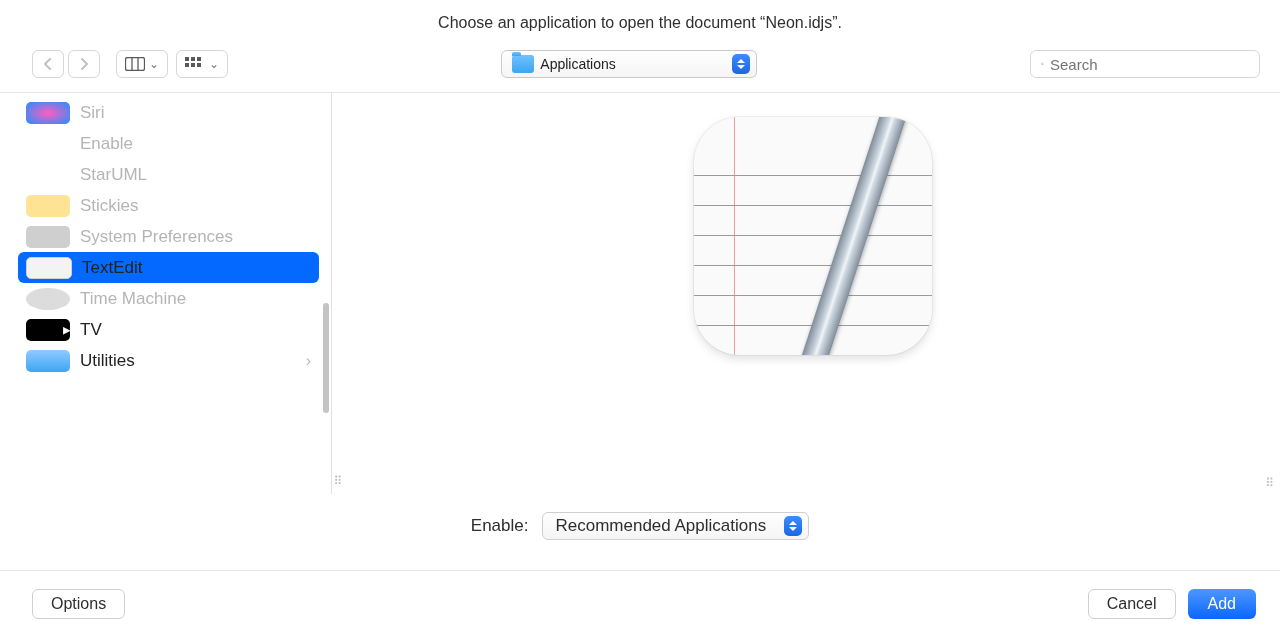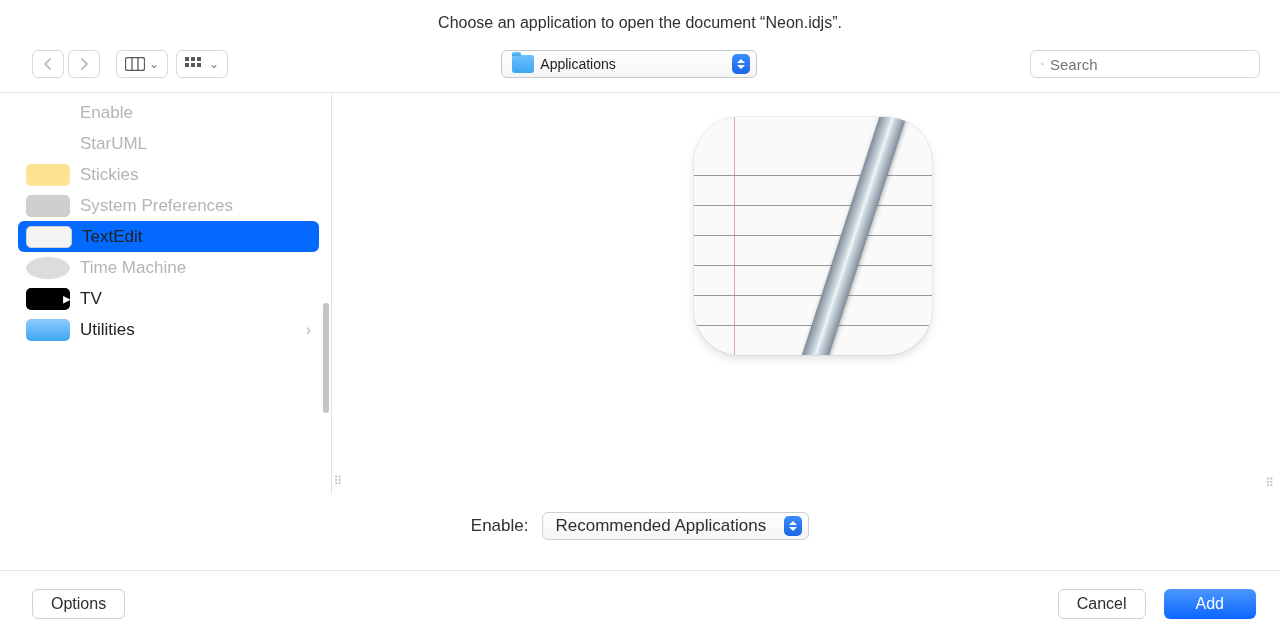--- a/index.html
+++ b/index.html
@@ -174,31 +174,31 @@
   border: 0.5px solid #cfcfcf; border-radius:6px;
   background: linear-gradient(#fefefe,#f5f5f5);
   height: 28px; padding: 0 6px 0 12px;
 }
 .enable-dropdown .blue-stepper { margin-left: 8px; }
 
 .footer {
   border-top: 1px solid #e5e5e5;
   display:flex; align-items:center;
   padding: 18px 24px 20px 32px;
-  gap: 18px;
+  gap: 12px;
 }
 .footer .spacer { flex:1; }
 .mac-btn {
   border:1px solid #d0d0d0; border-radius:6px;
   background:#fff; height:30px; padding:0 18px;
   font-size:16px; color:#2e2e2e;
 }
 .mac-btn.primary {
   border:none; background: linear-gradient(#4c97ff,#0b66ff);
-  color:#fff; font-weight:400; padding: 0 32px;
+  color:#fff; font-weight:400; padding: 0 20px;
 }
 </style>
 </head>
 <body>
 
 <div class="titlebar">Choose an application to open the document “Neon.idjs”.</div>
 
 <div class="toolbar">
   <div class="nav-group">
     <button class="toolbar-btn disabled">
@@ -250,20 +250,24 @@
         <line x1="10.2" y1="10.2" x2="14" y2="14" stroke="currentColor" stroke-width="1.8" stroke-linecap="round"></line>
       </svg>
     <input type="text" placeholder="Search" style="">
   </div>
 </div>
 
 <div class="main">
   <nav class="sidebar">
     <ul class="app-list" id="app-list">
         <li class="app-item">
+          <span class="app-icon ic-siri"></span>
+          <span>Siri</span>
+        </li>
+        <li class="app-item">
           <span class="app-icon ic-slack">
             <svg width="16" height="16" viewBox="0 0 16 16">
               <rect x="2" y="6" width="4" height="4" rx="2" fill="#e6b04a"></rect>
               <rect x="6" y="2" width="4" height="4" rx="2" fill="#5bc27d"></rect>
               <rect x="10" y="6" width="4" height="4" rx="2" fill="#d95b8f"></rect>
               <rect x="6" y="10" width="4" height="4" rx="2" fill="#4aa6e6"></rect>
             </svg>
           </span>
           <span>Enable</span>
         </li>

